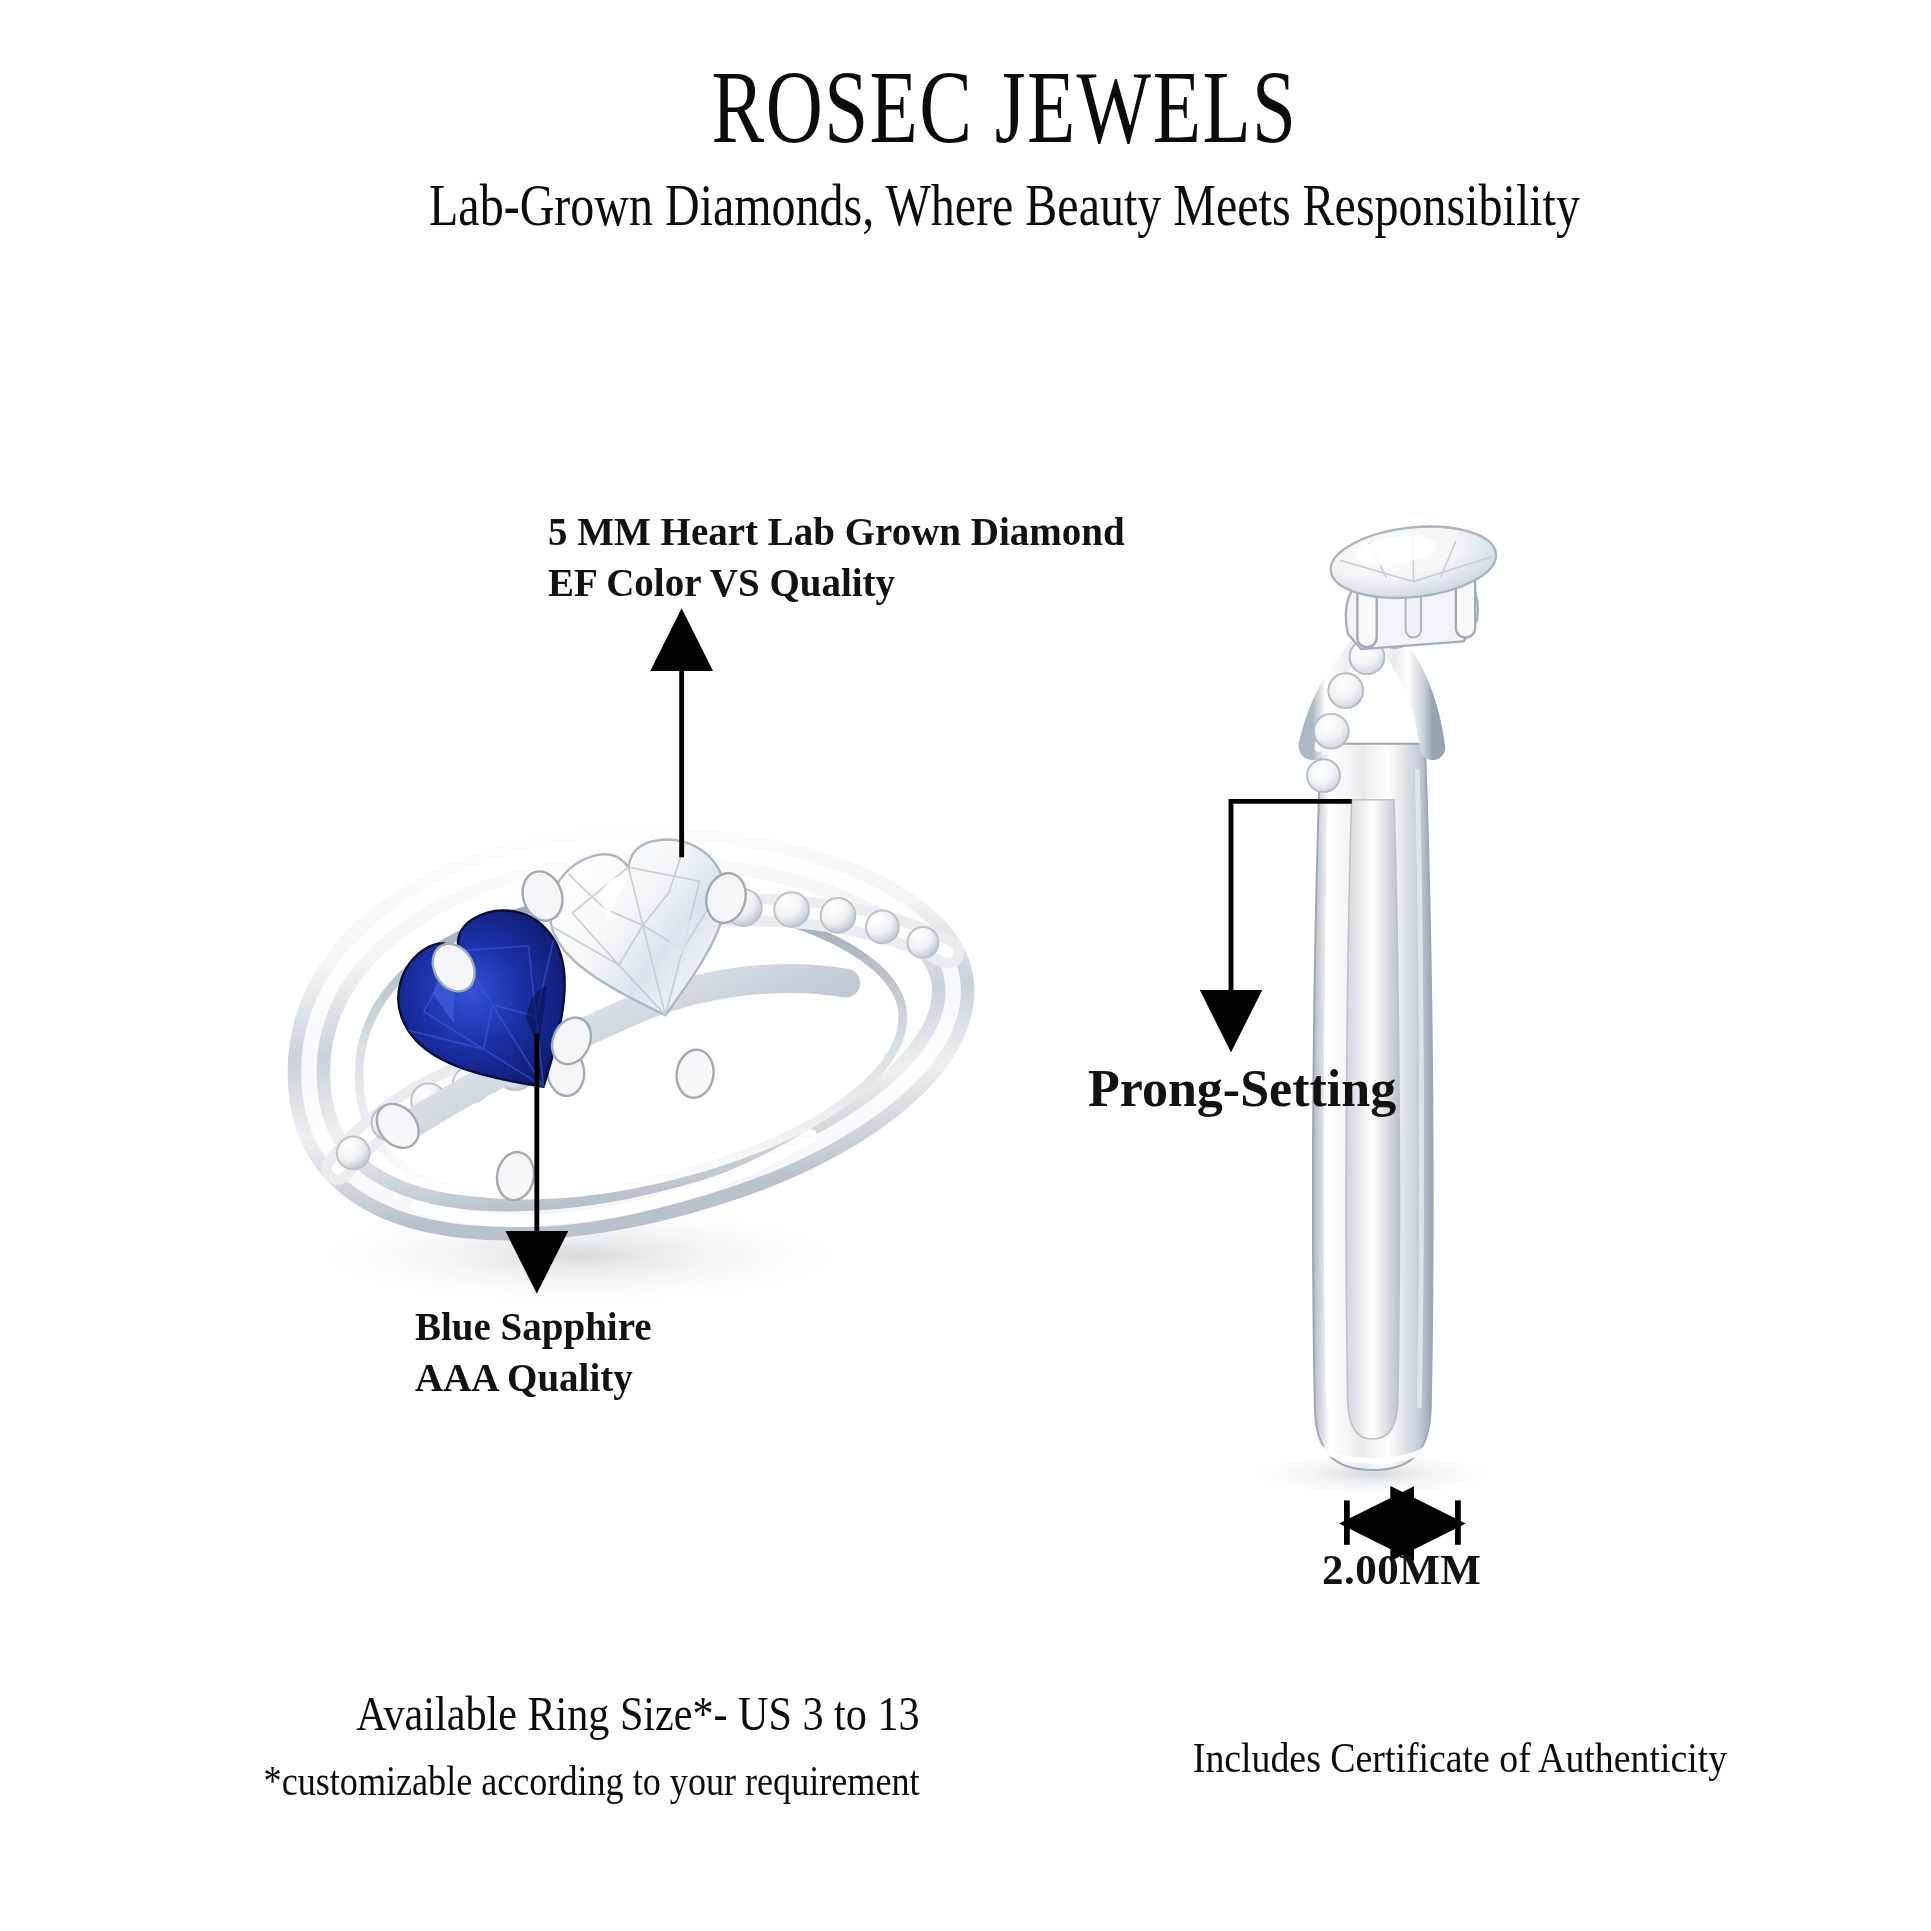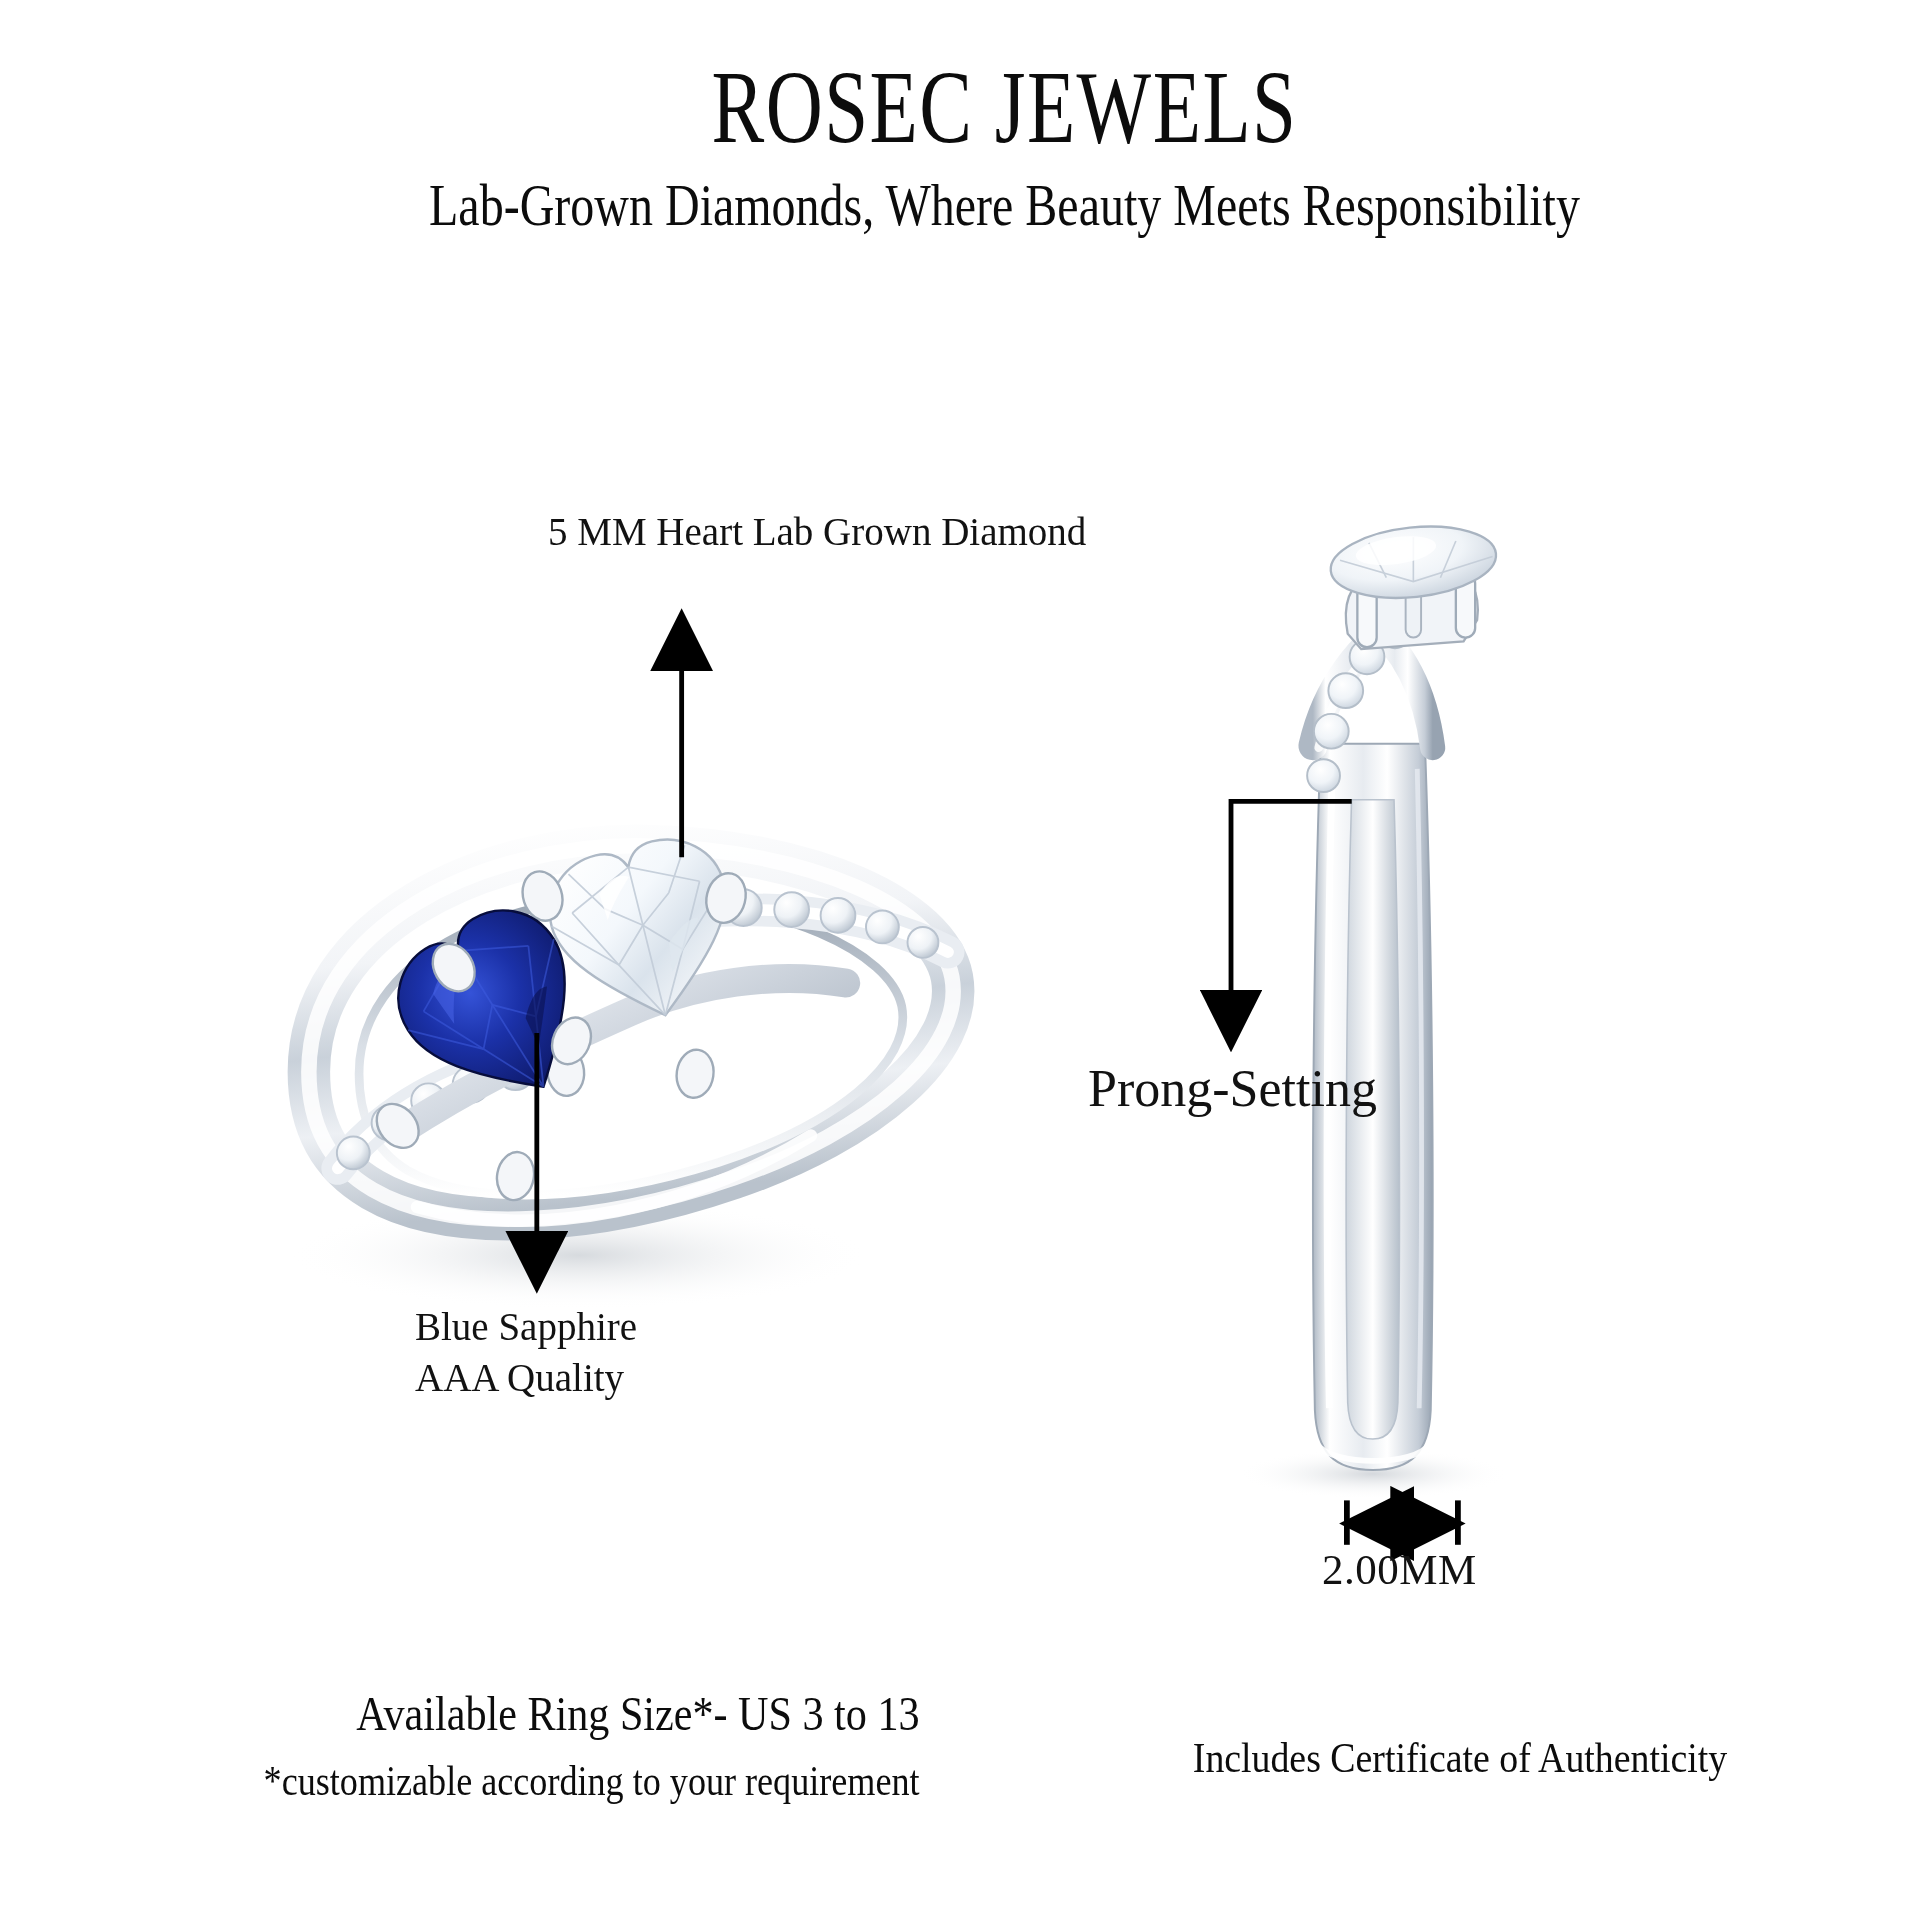--- a/index.html
+++ b/index.html
@@ -49,20 +49,21 @@
   }
 
   
   .annot {
     position: absolute;
     font-family: "Liberation Serif", "DejaVu Serif", serif;
     font-size: 39px;
     line-height: 1.30;
     color: #121212;
     white-space: nowrap;
+    font-weight: bold;
   }
   .annot .line { display: block; }
 
   #annot-diamond   { left: 548px; top: 507px; }
   #annot-sapphire  { left: 415px; top: 1302px; }
   #annot-prong     { left: 1088px; top: 1055px; font-size: 52px; }
   #dimension-label { left: 1322px; top: 1542px; font-size: 43px; letter-spacing: 0.5px; }
 
   
   #footer-left {
@@ -403,20 +404,21 @@
 
   <g stroke="#000000" stroke-width="6">
     <line x1="1395" y1="1554" x2="1395" y2="1600"></line>
     <line x1="1510" y1="1554" x2="1510" y2="1600"></line>
   </g>
   <line x1="1399" y1="1578" x2="1506" y2="1578" stroke="#000000" stroke-width="6" marker-start="url(#arrowStart)" marker-end="url(#arrowEnd)"></line>
 </svg>
 
 <div class="annot" id="annot-diamond">
   <span class="line">5 MM Heart Lab Grown Diamond</span>
+  <span class="line">EF Color VS Quality</span>
 </div>
 
 <div class="annot" id="annot-sapphire">
   <span class="line">Blue Sapphire</span>
   <span class="line">AAA Quality</span>
 </div>
 
 <div class="annot" id="annot-prong">Prong-Setting</div>
 
 <div class="annot" id="dimension-label">2.00MM</div>

